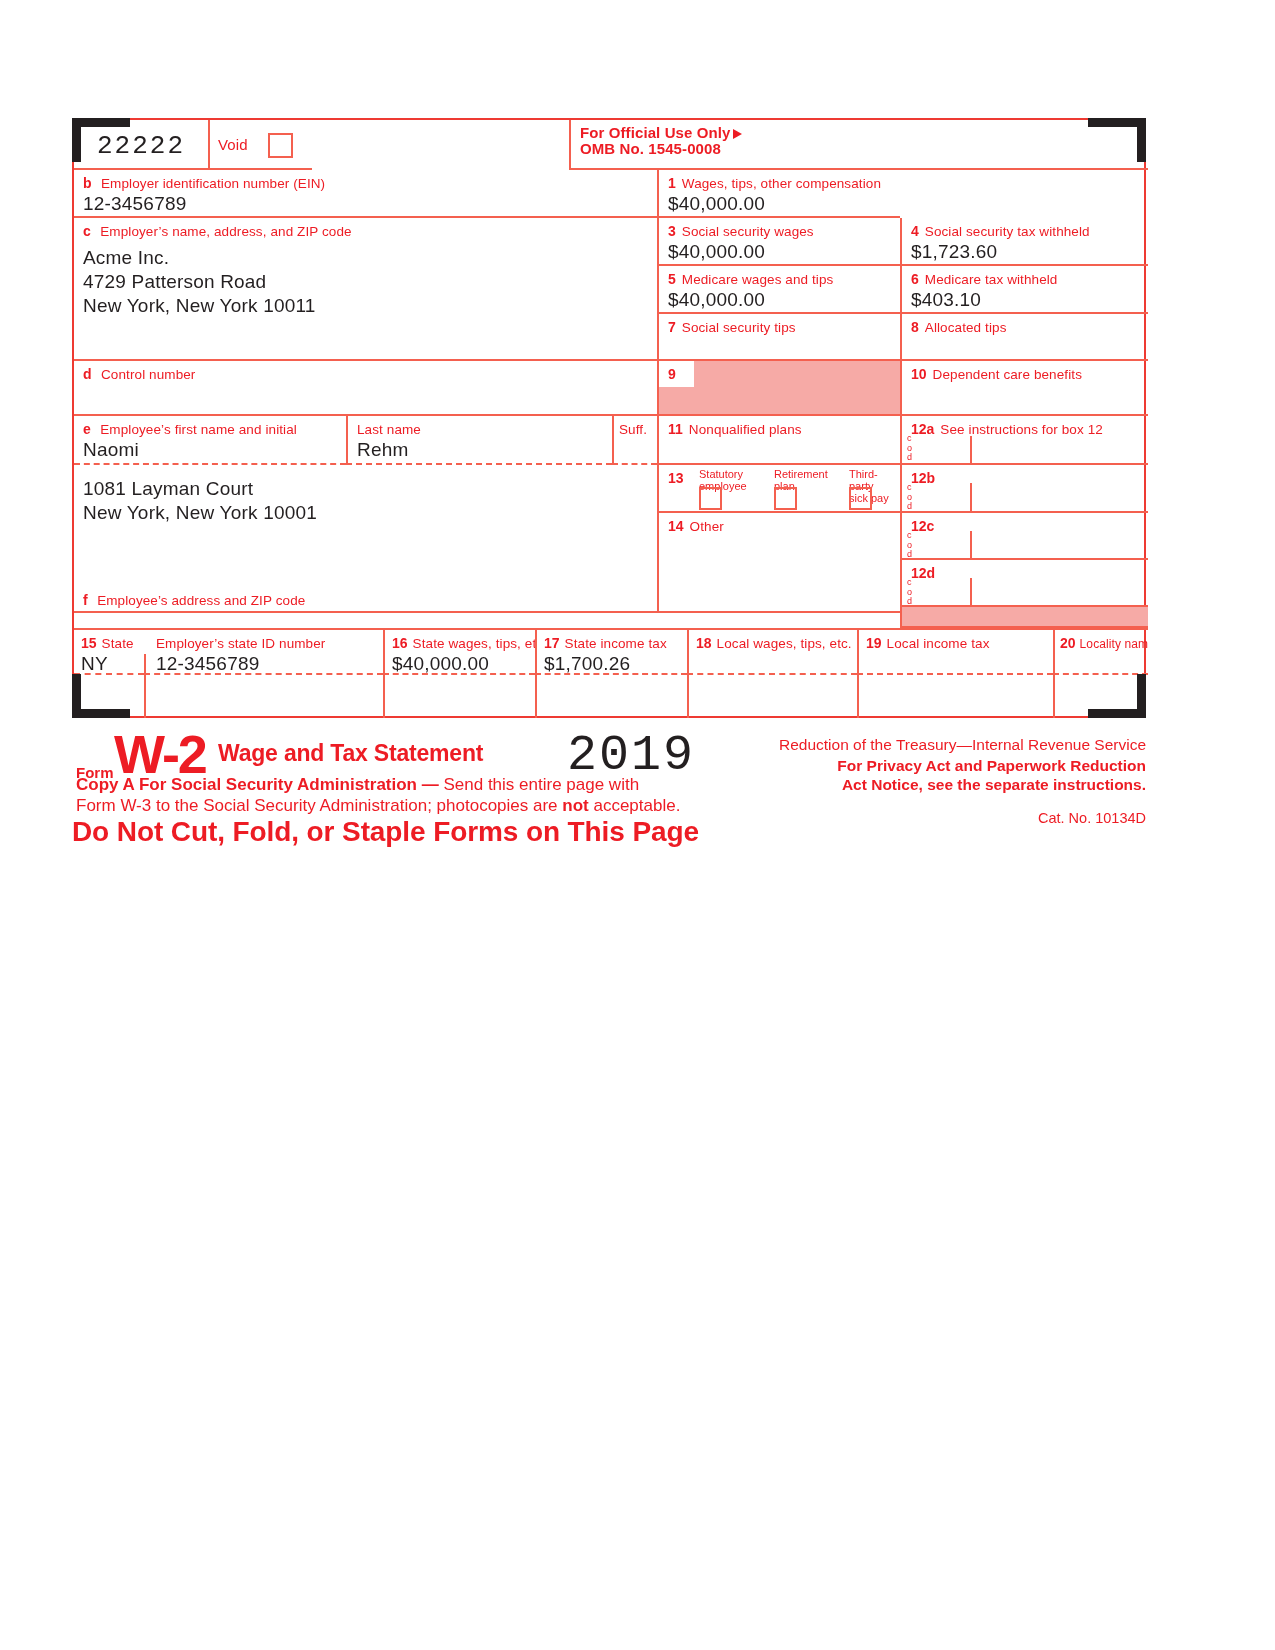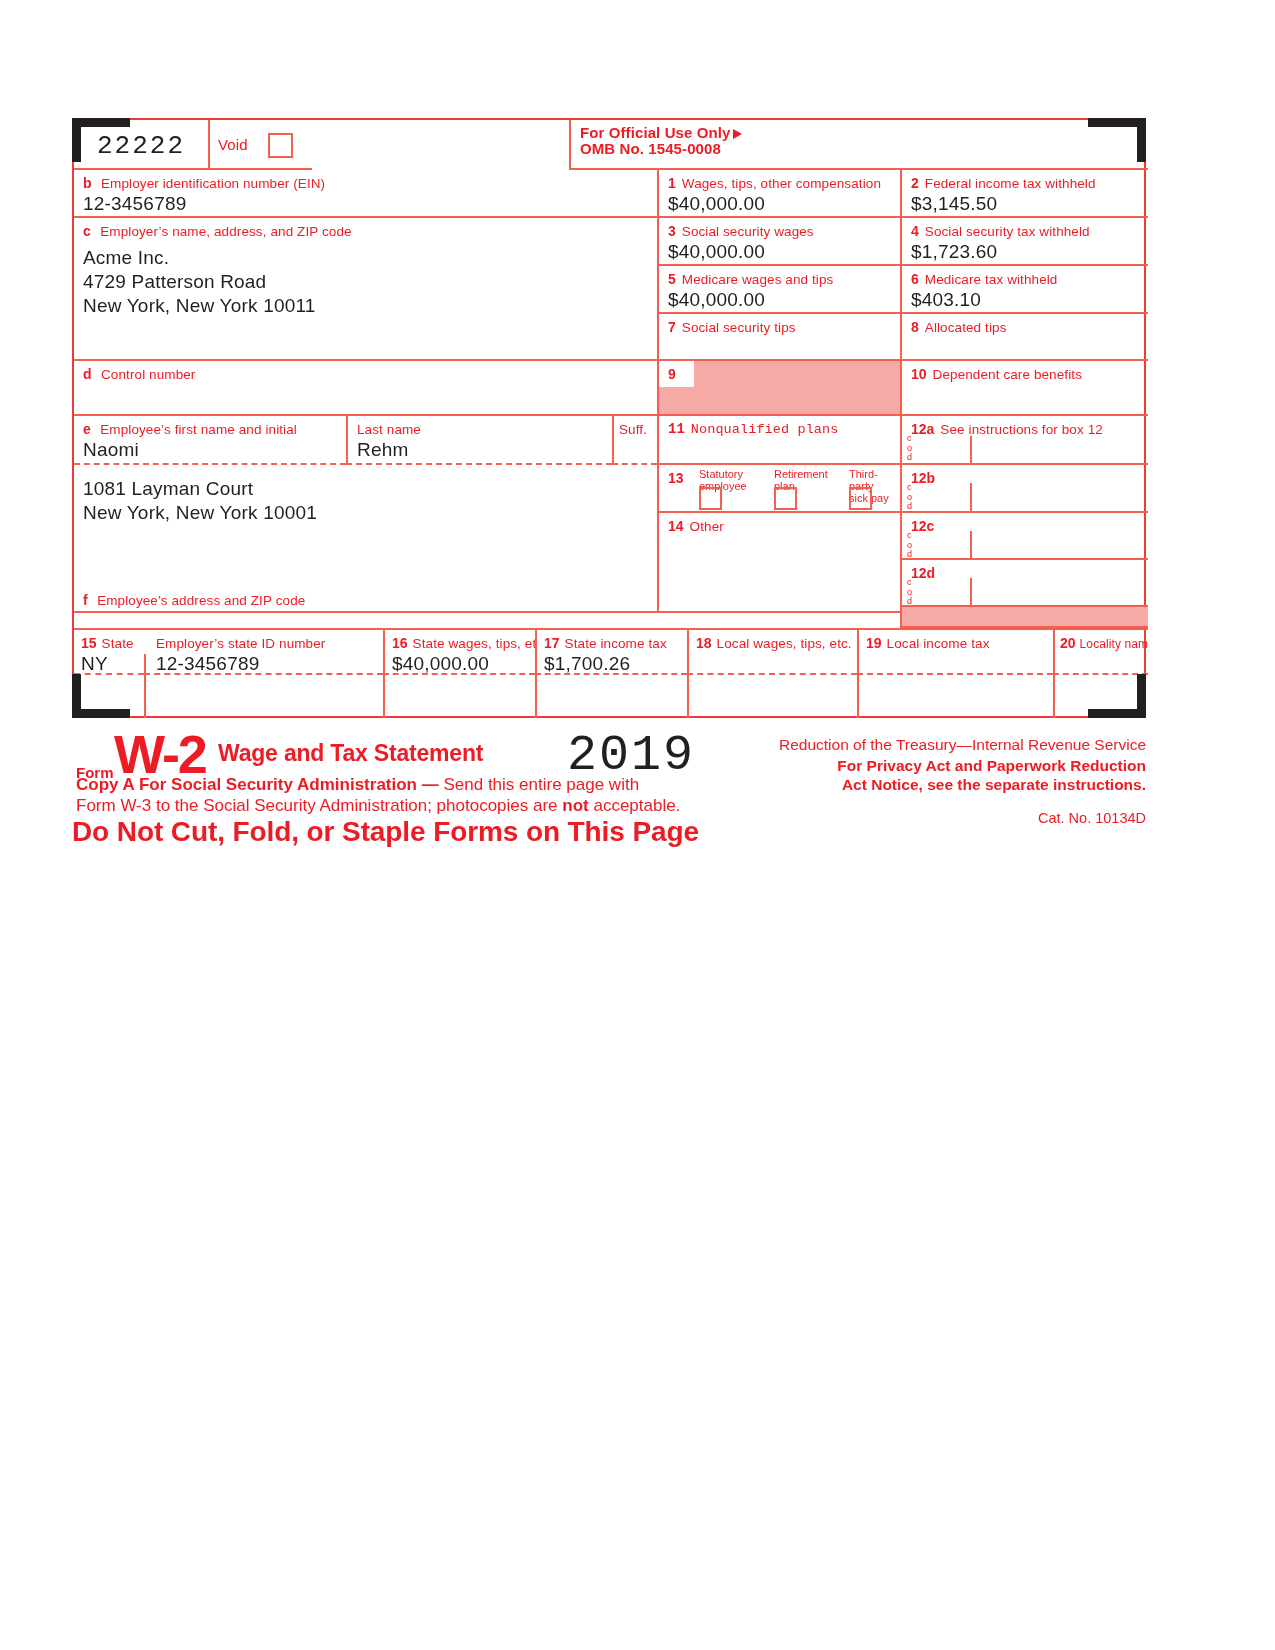--- a/index.html
+++ b/index.html
@@ -302,24 +302,20 @@
       <div style="padding:5px 0 0 9px;">
         <span class="bnum">f</span>
         <span class="lbl" style="margin-left:5px;">Employee’s address and ZIP code</span>
       </div>
     </div>
 
     <div class="cell bb bl" style="left:583px;top:50px;width:243px;height:48px;">
       <div class="pad"><span class="bnum">1</span><span class="lbl" style="margin-left:6px;">Wages, tips, other compensation</span></div>
       <div class="val" style="padding:0 0 0 9px;">$40,000.00</div>
     </div>
-    <div class="cell bb bl" style="left:826px;top:50px;width:248px;height:48px;">
-      <div class="pad"><span class="bnum">2</span><span class="lbl" style="margin-left:6px;">Federal income tax withheld</span></div>
-      <div class="val" style="padding:0 0 0 9px;">$3,145.50</div>
-    </div>
 
     <div class="cell bb bl" style="left:583px;top:98px;width:243px;height:48px;">
       <div class="pad"><span class="bnum">3</span><span class="lbl" style="margin-left:6px;">Social security wages</span></div>
       <div class="val" style="padding:0 0 0 9px;">$40,000.00</div>
     </div>
     <div class="cell bb bl" style="left:826px;top:98px;width:248px;height:48px;">
       <div class="pad"><span class="bnum">4</span><span class="lbl" style="margin-left:6px;">Social security tax withheld</span></div>
       <div class="val" style="padding:0 0 0 9px;">$1,723.60</div>
     </div>
 
@@ -343,21 +339,21 @@
 
     <div class="cell bb bl shaded" style="left:583px;top:241px;width:243px;height:55px;">
       <div style="position:absolute;left:0;top:0;width:35px;height:26px;background:#fff;"></div>
       <div class="pad" style="position:relative;"><span class="bnum">9</span></div>
     </div>
     <div class="cell bb bl" style="left:826px;top:241px;width:248px;height:55px;">
       <div class="pad"><span class="bnum">10</span><span class="lbl" style="margin-left:6px;">Dependent care benefits</span></div>
       <div class="val" style="padding:0 0 0 9px;"></div>
     </div>
 
-    <div class="cell bb bl" style="left:583px;top:296px;width:243px;height:49px;font-family:Liberation Mono, monospace;">
+    <div class="cell bb bl" style="left:583px;top:296px;width:243px;height:49px;">
       <div class="pad"><span class="bnum">11</span><span class="lbl" style="margin-left:6px;">Nonqualified plans</span></div>
       <div class="val" style="padding:0 0 0 9px;"></div>
     </div>
     <div class="cell bb bl" style="left:826px;top:296px;width:248px;height:49px;">
       <div class="pad"><span class="bnum">12a</span><span class="lbl" style="margin-left:6px;">See instructions for box 12</span></div>
       <div class="codestack" style="left:5px;top:18px;">c<br>o<br>d<br>e</div>
       <div class="code-div" style="left:68px;top:20px;height:28px;"></div>
       <div class="val small" style="position:absolute;left:80px;top:20px;"></div>
     </div>
 

